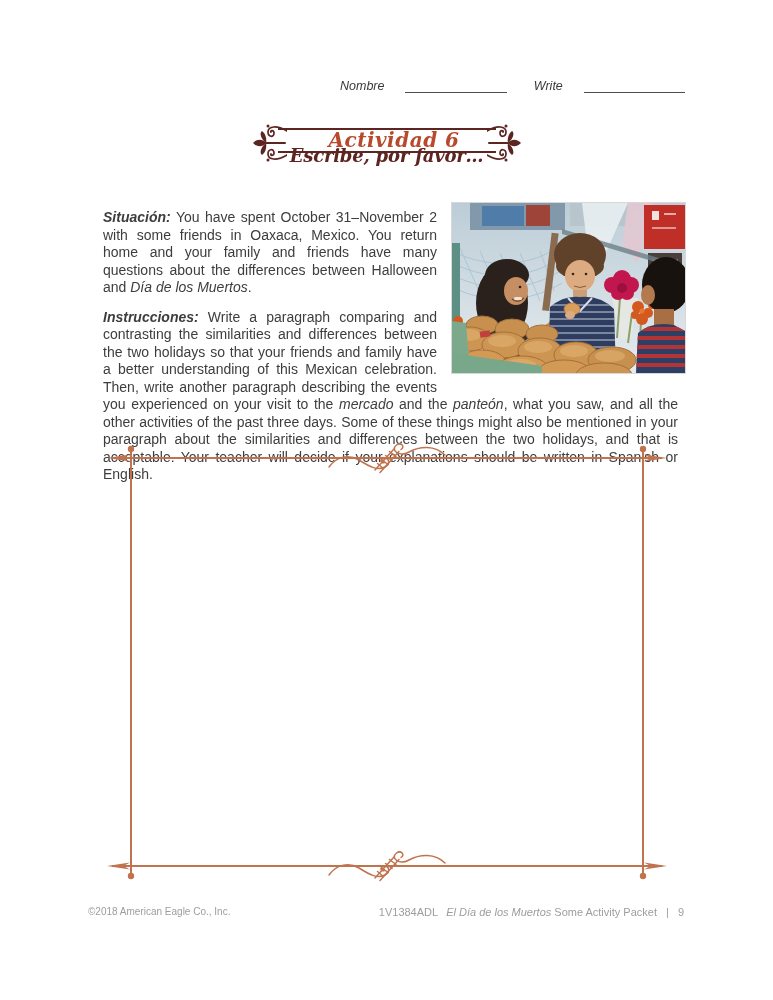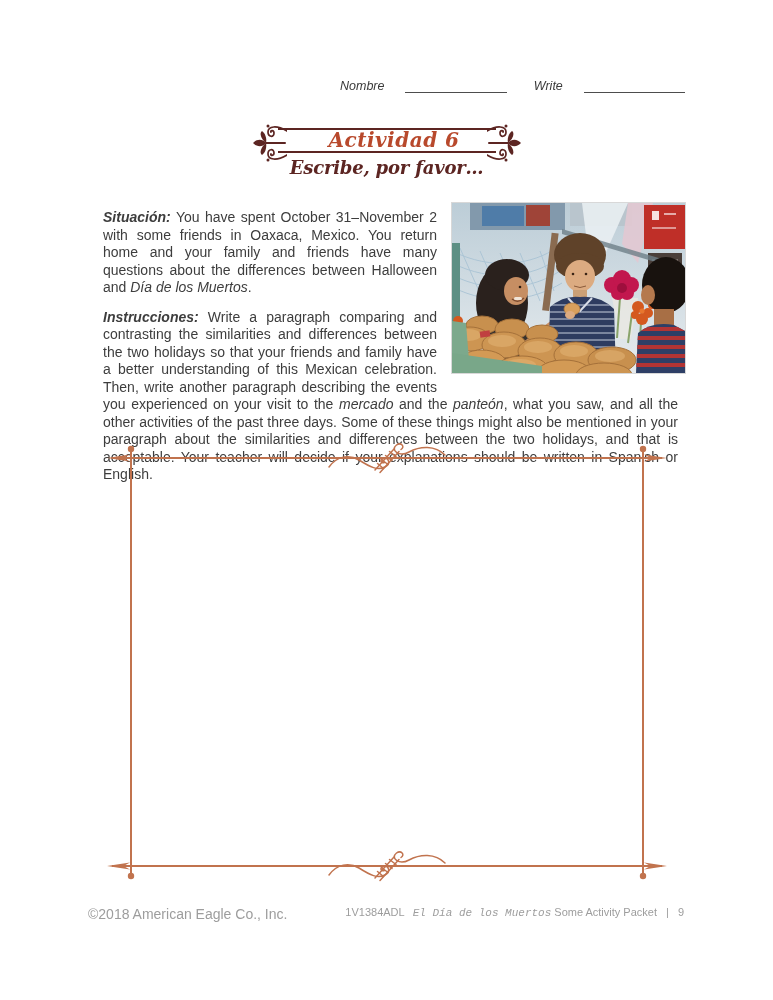--- a/index.html
+++ b/index.html
@@ -42,21 +42,21 @@
     font-style:italic; font-weight:bold;
     font-size:20px; letter-spacing:.5px;
     color:var(--banner_title);
     transform:translateY(-1px);
     margin-left:14px;
   }
   .banner-orn{position:absolute; top:-10px; width:36px; height:46px;}
   .banner-orn.left{left:-27px;}
   .banner-orn.right{right:-27px; transform:scaleX(-1);}
   .subtitle{
-    position:absolute; top:157px; left:0; width:773px;
+    position:absolute; top:145px; left:0; width:773px;
     text-align:center;
     font-family:"DejaVu Serif", serif;
     font-style:italic; font-weight:bold;
     font-size:18px; letter-spacing:-0.2px;
     color:var(--banner_border);
   }
   
   .text-block{
     position:absolute; top:201px; left:95px; width:591px;
     font-size:14px; line-height:17.5px; text-align:justify;
@@ -72,28 +72,28 @@
   .para{margin:8px;}
   .para + .para{margin-top:12px;}
   .seg-bold-italic{font-weight:bold; font-style:italic;}
   .seg-italic{font-style:italic;}
   .seg-normal{}
   
   .writing-box-svg{position:absolute; left:90px; top:438px; width:593px; height:452px;}
   
   .footer-left{
     position:absolute; top:906px; left:88px;
-    font-size:14px; color:var(--footer_text);
+    font-size:10px; color:var(--footer_text);
   }
   .footer-right{
     position:absolute; top:906px; right:89px;
     font-size:11px; color:var(--footer_text);
     white-space:nowrap;
   }
-  .footer-right .doc-title{font-style:italic; margin:0 3px 14px 8px;font-family:Liberation Mono, monospace;}
+  .footer-right .doc-title{font-style:italic; margin:0 3px 14px 8px;}
   .footer-right .sep{margin:0 9px;}
 </style>
 </head>
 <body>
 
 <div class="header-row">
   <span class="lbl">Nombre</span>
   <span class="write-line"></span>
   <span class="lbl2">Write</span>
   <span class="write-line"></span>

